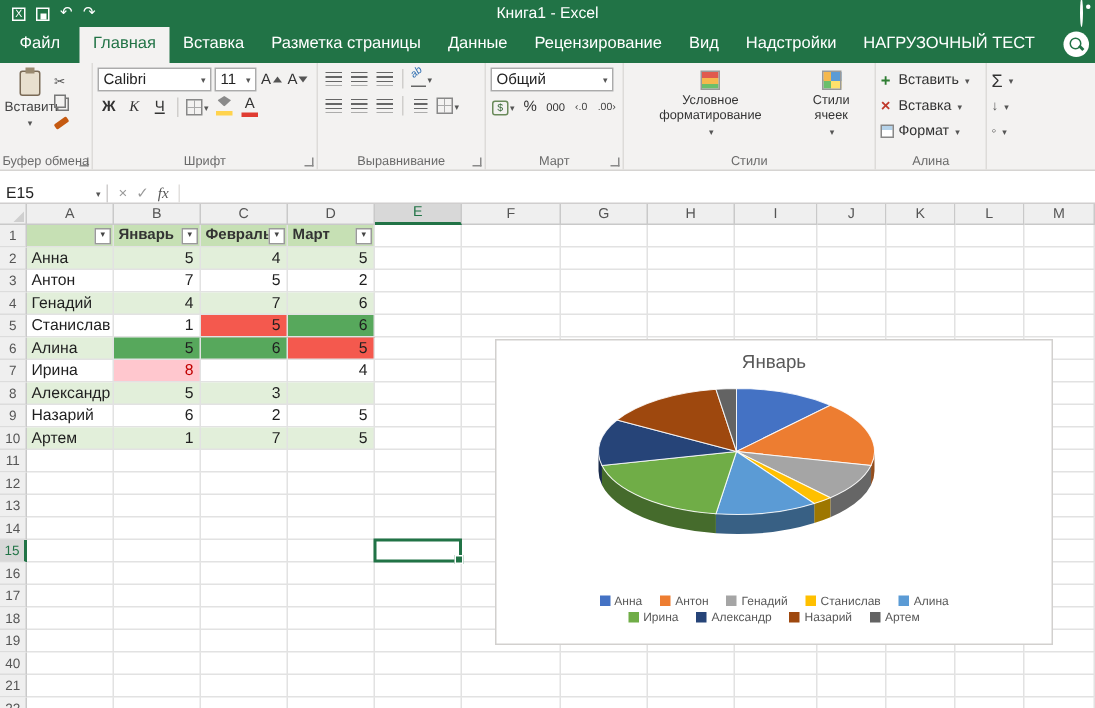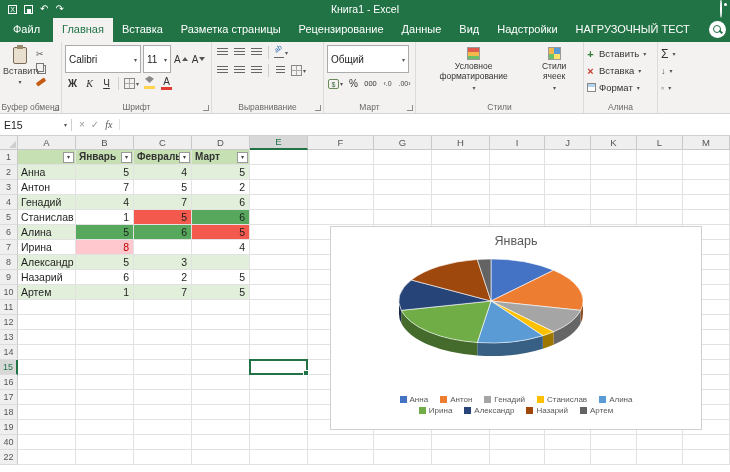--- a/index.html
+++ b/index.html
@@ -30,21 +30,21 @@
 
   
   .ribbon { height:72px; background:#f3f2f1; border-bottom:1px solid #d6d4d2; display:flex; font-size:9px; color:#444; }
   .rgroup { position:relative; border-right:1px solid #dddbd9; padding:3px 3px 13px; height:100%; flex:0 0 auto; }
   .glabel { position:absolute; bottom:1px; left:0; right:0; text-align:center; font-size:8.5px; color:#6a6a6a; white-space:nowrap; overflow:hidden; }
   .dlg { position:absolute; right:2px; bottom:2px; width:6px; height:6px; border-right:1px solid #8a8a8a; border-bottom:1px solid #8a8a8a; }
   .dd { font-size:6px; color:#555; margin-left:1px; }
   .frow { display:flex; align-items:center; gap:2px; margin-bottom:3px; }
   .fbtn { display:inline-flex; align-items:center; justify-content:center; min-width:15px; height:15px; font-size:10px; color:#333; cursor:pointer; padding:0 1px; }
   .vsep { width:1px; height:13px; background:#d0cecc; margin:0 2px; }
-  .combo { background:#fff; border:1px solid #ababab; height:28px; display:flex; align-items:center; justify-content:space-between; font-size:10px; padding:0 3px; color:#222; }
+  .combo { background:#fff; border:1px solid #ababab; height:16px; display:flex; align-items:center; justify-content:space-between; font-size:10px; padding:0 3px; color:#222; }
 
   
   .g-clip { width:62px; }
   .paste { float:left; width:33px; text-align:center; cursor:pointer; }
   .clipboard-ico { display:inline-block; width:14px; height:17px; border:1px solid #7a6a56; background:#e8dfce; border-radius:2px; position:relative; margin-top:2px; }
   .clipboard-ico:after { content:""; position:absolute; left:3px; top:-3px; width:6px; height:4px; background:#9a8a70; }
   .paste-lbl { display:block; font-size:9px; color:#444; }
   .clip-col { float:left; display:flex; flex-direction:column; gap:3px; padding-top:3px; }
   .mini { font-size:9px; width:14px; height:11px; color:#555; display:inline-flex; align-items:center; }
   .copy-ico { width:8px; height:9px; border:1px solid #777; box-shadow:2px 2px 0 -1px #f3f2f1,2px 2px 0 0 #777; }
@@ -105,21 +105,21 @@
   .ico-del { width:9px; height:9px; }
   .ico-fm { width:9px; height:9px; border:1px solid #888; background:linear-gradient(#b5d3ea 0 3px,#fff 3px); }
 
   
   .g-edit { flex:1 1 auto; border-right:none; }
   .sigma { font-size:12px; color:#333; }
   .ico-fill:before { content:"↓"; font-size:9px; color:#555; }
   .ico-clear:before { content:"◦"; font-size:9px; color:#555; }
 
   
-  .fxbar { height:22px; background:#fff; border-bottom:1px solid #d0cece; display:flex; align-items:center; }
+  .fxbar { height:22px; background:#fff; border-bottom:1px solid #d0cece; display:flex; align-items:flex-end; }
   .namebox { width:72px; border-right:1px solid #d0cece; display:flex; align-items:center; padding:0 4px; font-size:10.5px; color:#222; justify-content:space-between; }
   .fx-btns { display:flex; align-items:center; gap:6px; padding:0 7px; border-right:1px solid #e2e0de; color:#9a9a9a; font-size:10px; }
   .fx-it { font-family:"Liberation Serif",serif; font-style:italic; color:#555; }
   .fx-input { flex:1; }
 
   
   .sheet { position:relative; height:336px; overflow:hidden; background:#fff; }
   .head-row { display:flex; height:14px; }
   .corner { width:18px; height:14px; background:#efefef; border-right:1px solid #c9c9c9; border-bottom:1px solid #c9c9c9; position:relative; }
   .corner:after { content:""; position:absolute; right:1px; bottom:1px; border-left:7px solid transparent; border-bottom:7px solid #cfcfcf; }
@@ -166,22 +166,22 @@
       <span class="user-circle"></span>
     </div>
   </div>
 
   <div class="tabbar">
     <div id="tabs" style="display:flex">
         <div class="tab file">Файл</div>
         <div class="tab active">Главная</div>
         <div class="tab">Вставка</div>
         <div class="tab">Разметка страницы</div>
+        <div class="tab">Данные</div>
         <div class="tab">Рецензирование</div>
-        <div class="tab">Данные</div>
         <div class="tab">Вид</div>
         <div class="tab">Надстройки</div>
         <div class="tab">НАГРУЗОЧНЫЙ ТЕСТ</div>
       </div>
     <span class="search-circle"></span>
   </div>
 
   <div class="ribbon">
 
     <div class="rgroup g-clip">
@@ -678,20 +678,36 @@
           <div class="cell" style="width: 58px;"></div>
           <div class="cell" style="width: 58px;"></div>
           <div class="cell" style="width: 55px;"></div>
           <div class="cell" style="width: 46px;"></div>
           <div class="cell" style="width: 46px;"></div>
           <div class="cell" style="width: 46px;"></div>
           <div class="cell" style="width: 47px;"></div>
         </div>
         <div class="grid-row">
           <div class="row-head">40</div>
+          <div class="cell" style="width: 58px;"></div>
+          <div class="cell" style="width: 58px;"></div>
+          <div class="cell" style="width: 58px;"></div>
+          <div class="cell" style="width: 58px;"></div>
+          <div class="cell" style="width: 58px;"></div>
+          <div class="cell" style="width: 66px;"></div>
+          <div class="cell" style="width: 58px;"></div>
+          <div class="cell" style="width: 58px;"></div>
+          <div class="cell" style="width: 55px;"></div>
+          <div class="cell" style="width: 46px;"></div>
+          <div class="cell" style="width: 46px;"></div>
+          <div class="cell" style="width: 46px;"></div>
+          <div class="cell" style="width: 47px;"></div>
+        </div>
+        <div class="grid-row">
+          <div class="row-head">21</div>
           <div class="cell" style="width: 58px;"></div>
           <div class="cell" style="width: 58px;"></div>
           <div class="cell" style="width: 58px;"></div>
           <div class="cell" style="width: 58px;"></div>
           <div class="cell" style="width: 58px;"></div>
           <div class="cell" style="width: 66px;"></div>
           <div class="cell" style="width: 58px;"></div>
           <div class="cell" style="width: 58px;"></div>
           <div class="cell" style="width: 55px;"></div>
           <div class="cell" style="width: 46px;"></div>

